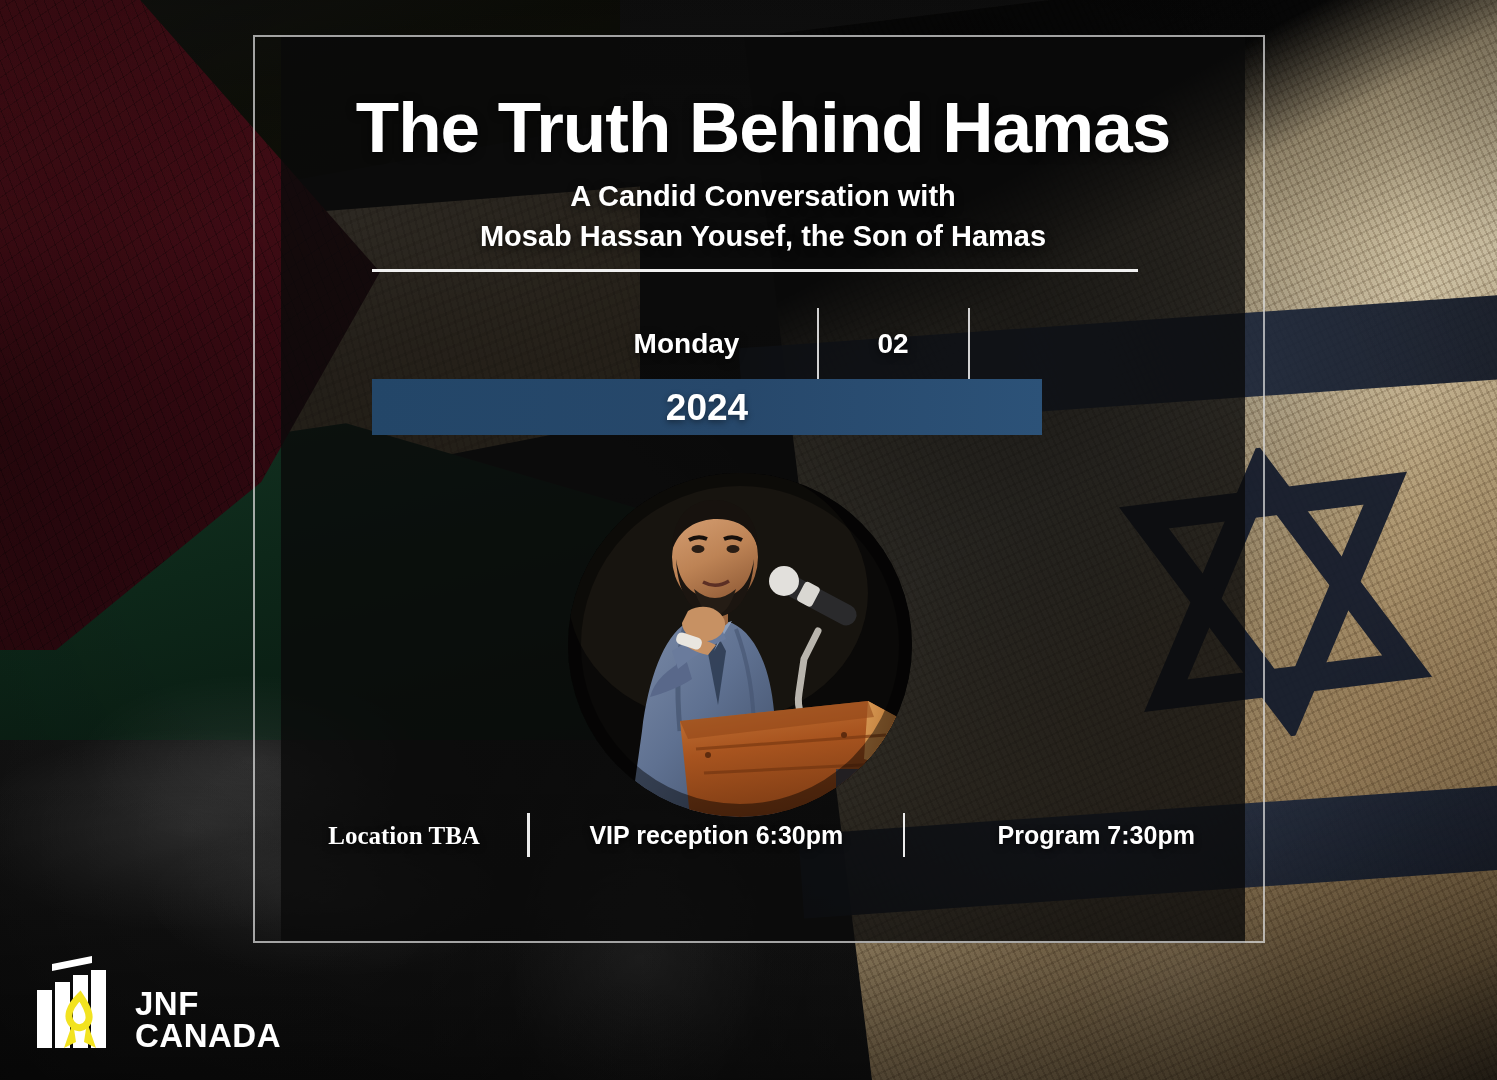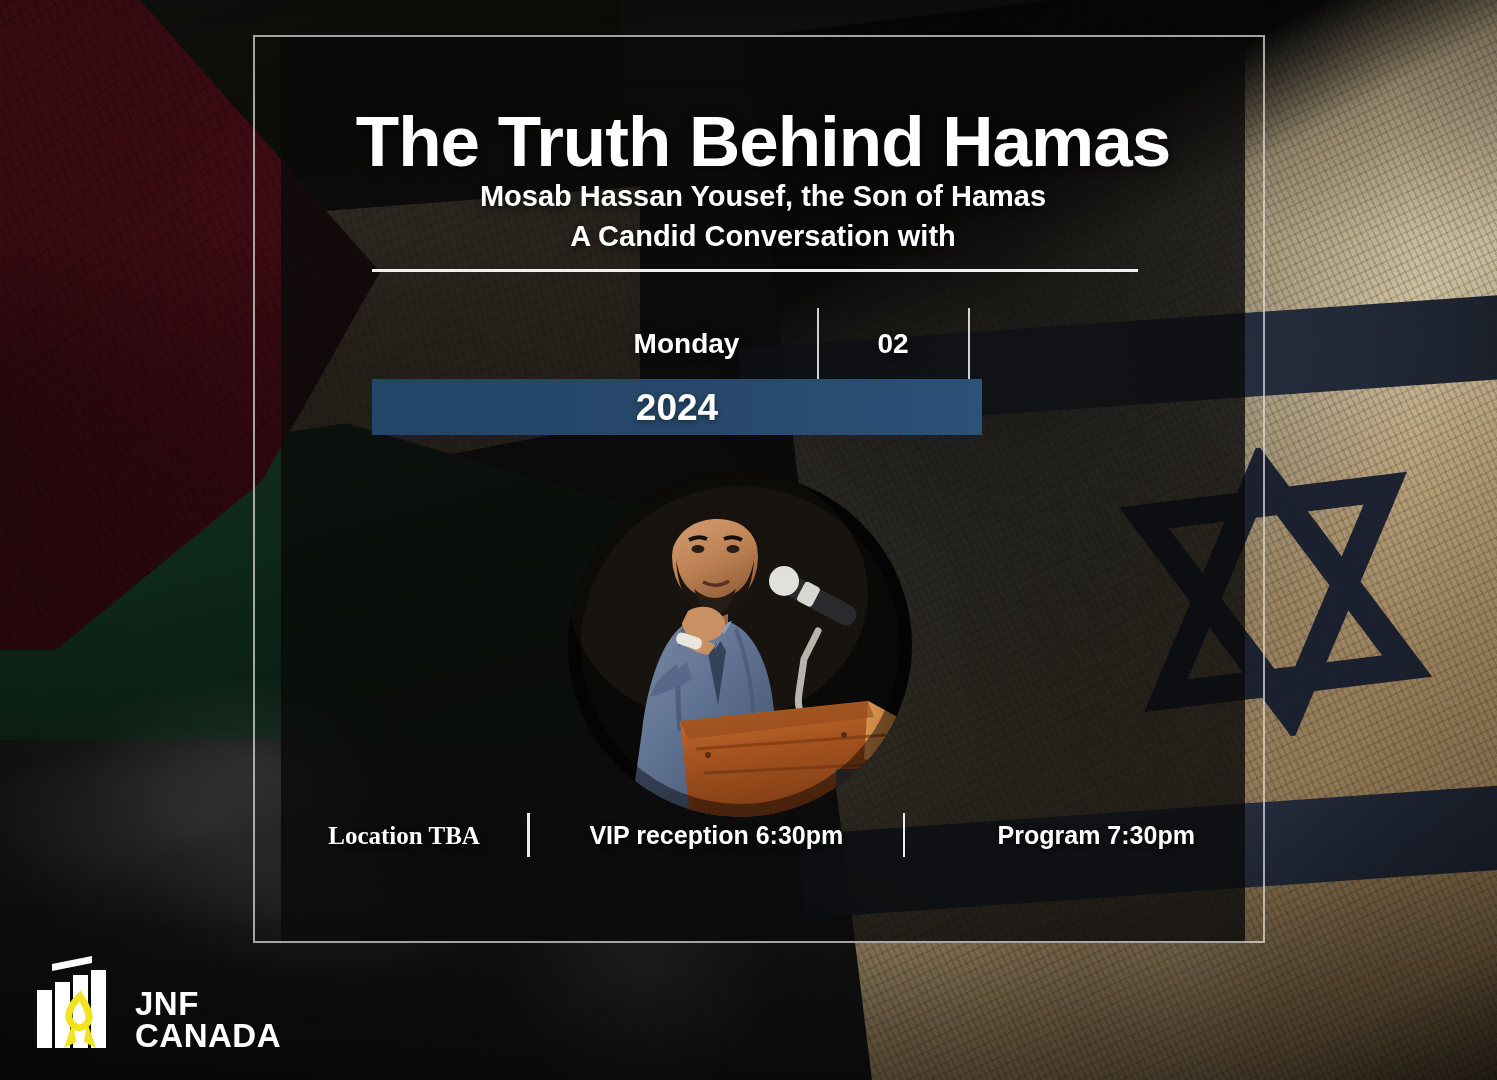--- a/index.html
+++ b/index.html
@@ -119,21 +119,21 @@
     position:absolute;left:253px;top:35px;width:1012px;height:908px;
     border:2px solid rgba(222,222,222,.72);
     box-sizing:border-box;
     pointer-events:none;
   }
 
   
   .content{position:absolute;left:281px;top:35px;width:964px;height:908px;}
 
   .title{
-    position:absolute;left:0;right:0;top:71px;
+    position:absolute;left:0;right:0;top:57px;
     text-align:center;color:#fff;
     font-size:71px;font-weight:700;letter-spacing:-1px;line-height:1;
     text-shadow:0 2px 10px rgba(0,0,0,.7);
   }
   .subtitle{
     position:absolute;left:0;right:0;top:141px;
     text-align:center;color:#fff;
     font-size:29px;font-weight:700;line-height:1.38;
     text-shadow:0 2px 8px rgba(0,0,0,.7);
   }
@@ -150,21 +150,21 @@
     color:#fff;font-size:28px;font-weight:700;line-height:1;
     text-shadow:0 2px 8px rgba(0,0,0,.75);
     white-space:nowrap;display:flex;align-items:center;justify-content:center;
   }
   .dcell.day{width:260px;}
   .dcell.num{width:149px;}
   .dcell.month{width:260px;}
   .dsep{width:2px;height:72px;background:#e8e8e8;opacity:.9;}
 
   .yearbar{
-    position:absolute;left:91px;top:344px;width:610px;height:56px;
+    position:absolute;left:91px;top:344px;width:670px;height:56px;
     background:linear-gradient(92deg,#234668 0%,#27486b 55%,#2c5278 100%);
     display:flex;align-items:center;justify-content:center;
   }
   .yearbar span{
     color:#fff;font-size:37px;font-weight:700;line-height:1;
     text-shadow:0 2px 6px rgba(0,0,0,.45);
   }
 
   
   .portrait{
@@ -232,22 +232,22 @@
   </div>
 
   <div class="panel"></div>
   <div class="frame"></div>
 
   <div class="content">
 
     <div class="title">The Truth Behind Hamas</div>
 
     <div class="subtitle">
+      <div>A Candid Conversation with</div>
       <div>Mosab Hassan Yousef, the Son of Hamas</div>
-      <div>A Candid Conversation with</div>
     </div>
 
     <div class="rule"></div>
 
     <div class="daterow">
       <div class="dcell day">Monday</div>
       <div class="dsep"></div>
       <div class="dcell num">02</div>
       <div class="dsep"></div>
     </div>

